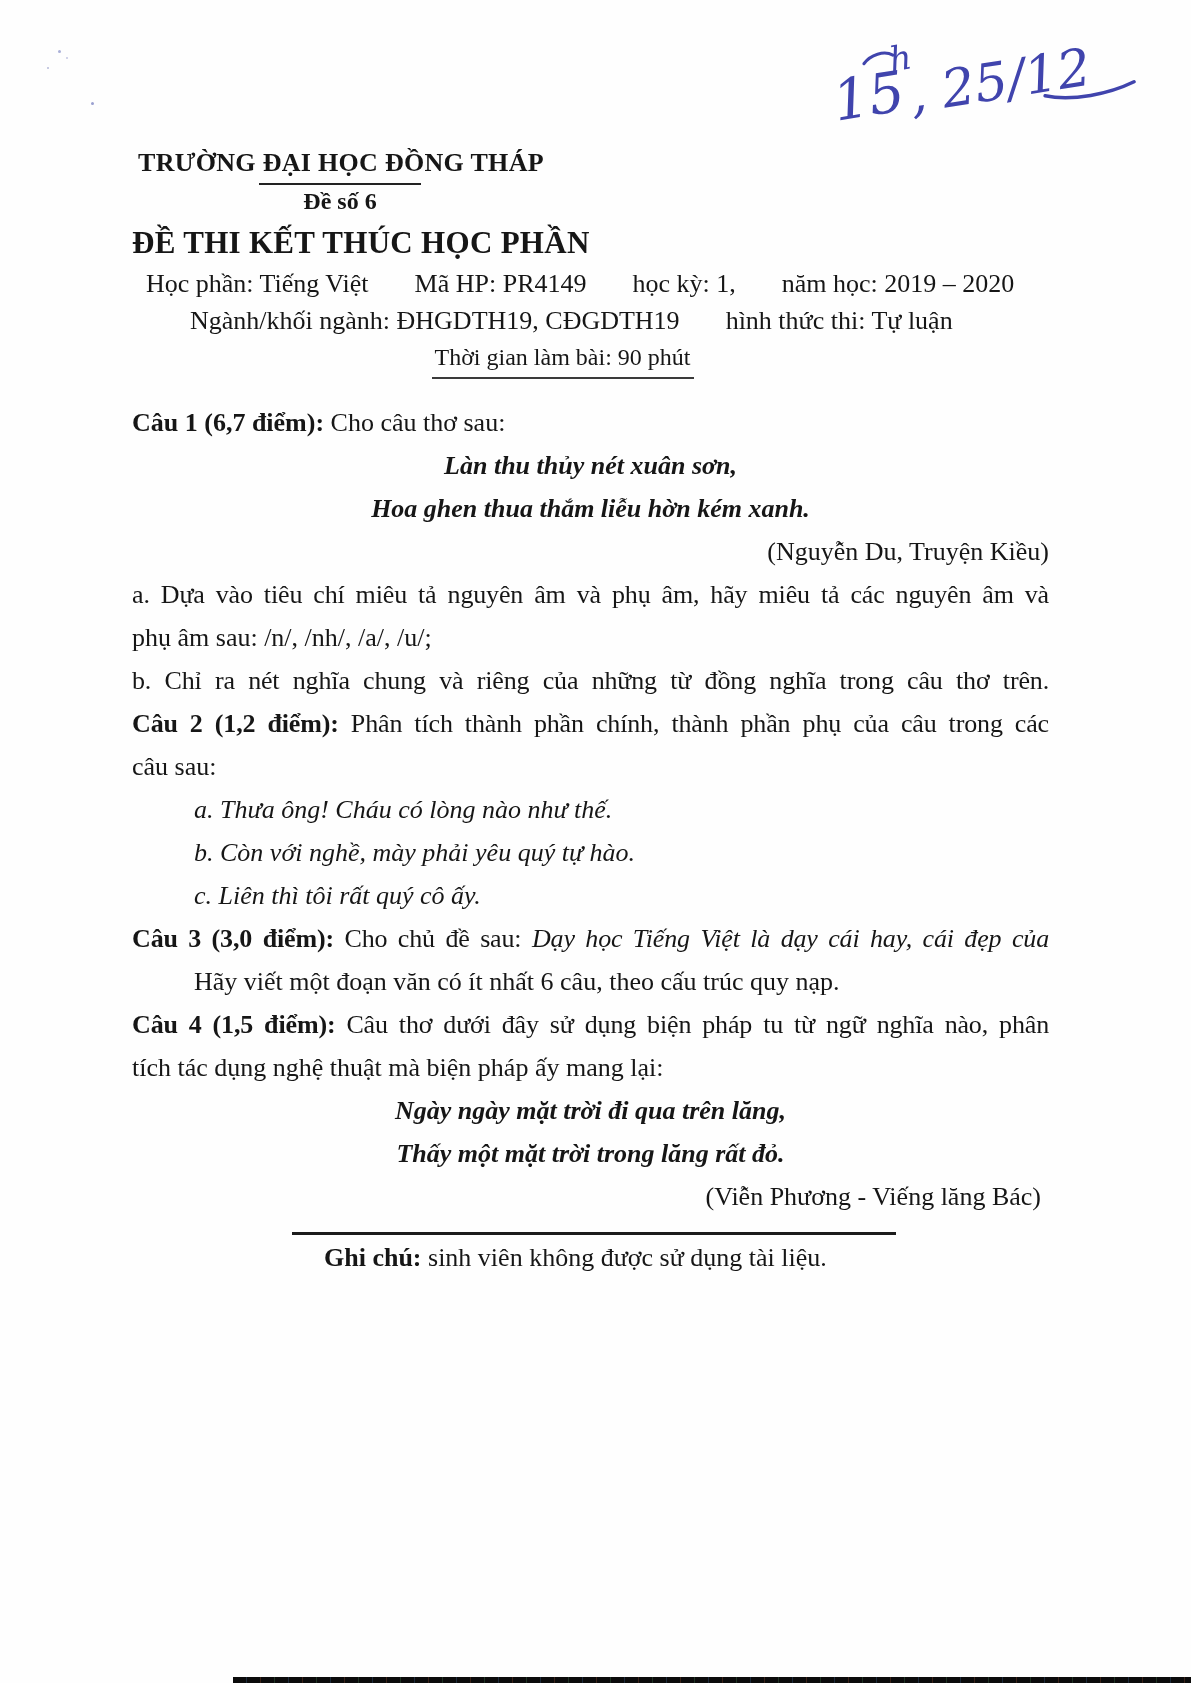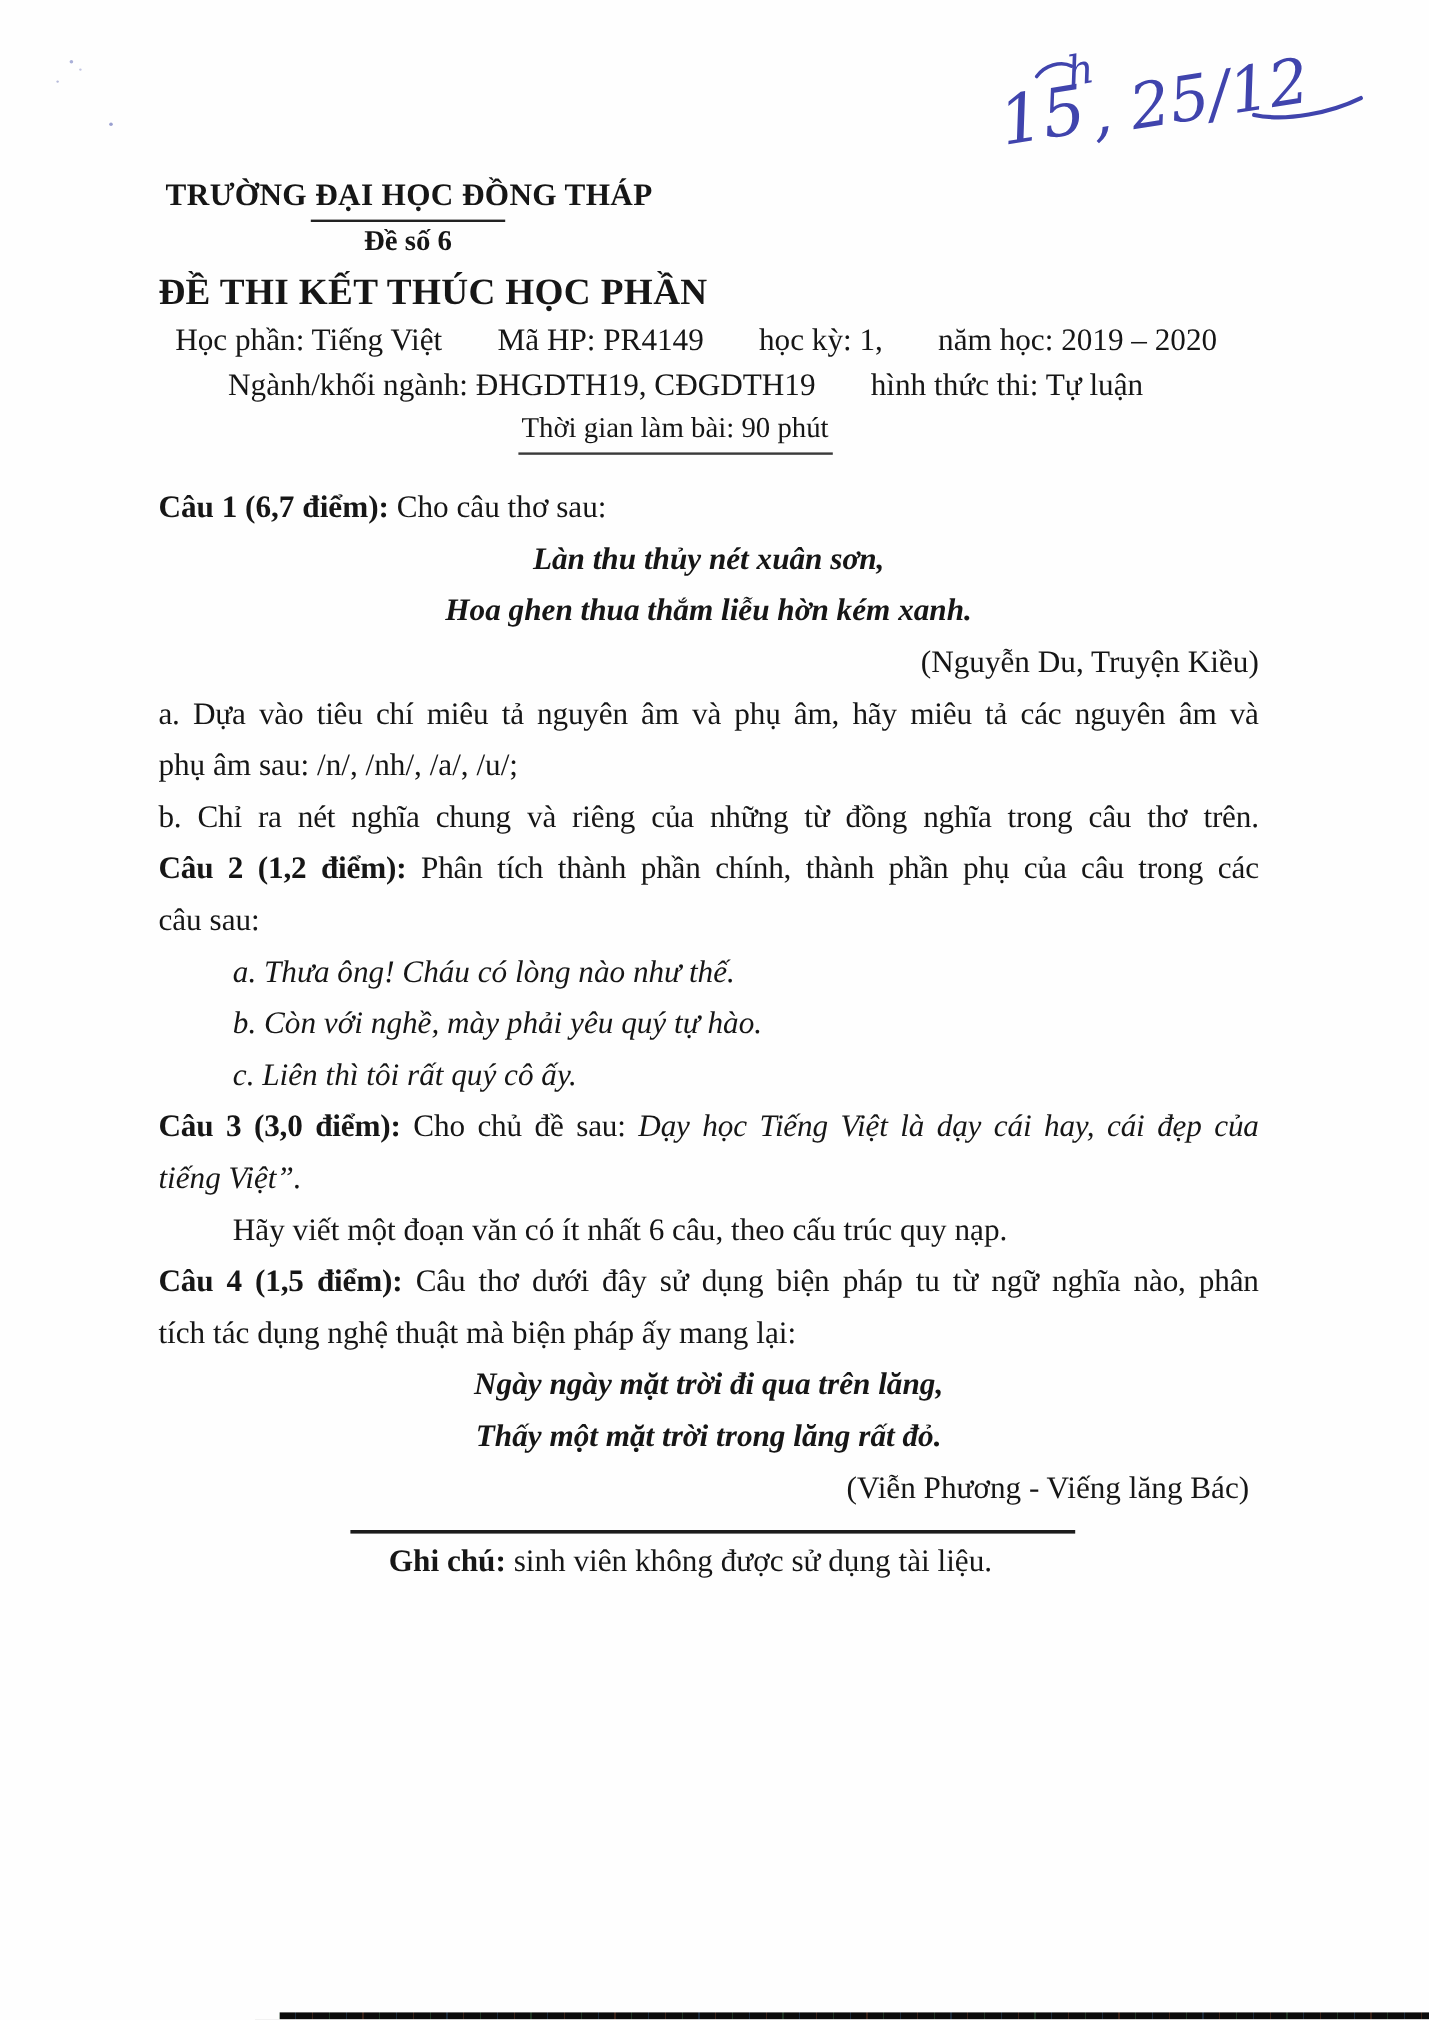--- a/index.html
+++ b/index.html
@@ -121,21 +121,20 @@
       <p>phụ âm sau: /n/, /nh/, /a/, /u/;</p>
       <p class="jline">b. Chỉ ra nét nghĩa chung và riêng của những từ đồng nghĩa trong câu thơ trên.</p>
 
       <p class="jline"><span class="qlabel">Câu 2 (1,2 điểm):</span><span> Phân tích thành phần chính, thành phần phụ của câu trong các</span></p>
       <p>câu sau:</p>
       <p class="indent italic">a. Thưa ông! Cháu có lòng nào như thế.</p>
       <p class="indent italic">b. Còn với nghề, mày phải yêu quý tự hào.</p>
       <p class="indent italic">c. Liên thì tôi rất quý cô ấy.</p>
 
       <p class="jline"><span class="qlabel">Câu 3 (3,0 điểm):</span><span> Cho chủ đề sau: </span><span class="italic">Dạy học Tiếng Việt là dạy cái hay, cái đẹp của</span></p>
-      <p class="italic">tiếng Việt”.</p>
       <p class="indent">Hãy viết một đoạn văn có ít nhất 6 câu, theo cấu trúc quy nạp.</p>
 
       <p class="jline"><span class="qlabel">Câu 4 (1,5 điểm):</span><span> Câu thơ dưới đây sử dụng biện pháp tu từ ngữ nghĩa nào, phân</span></p>
       <p>tích tác dụng nghệ thuật mà biện pháp ấy mang lại:</p>
       <p class="poem">Ngày ngày mặt trời đi qua trên lăng,</p>
       <p class="poem">Thấy một mặt trời trong lăng rất đỏ.</p>
       <p class="attribution" style="padding-right:8px;"><span>(Viễn Phương - </span><span class="wit">Viếng lăng Bác</span><span>)</span></p>
 
       <hr class="rule-note">
       <p class="note-line"><span class="qlabel">Ghi chú:</span><span> sinh viên không được sử dụng tài liệu.</span></p>

